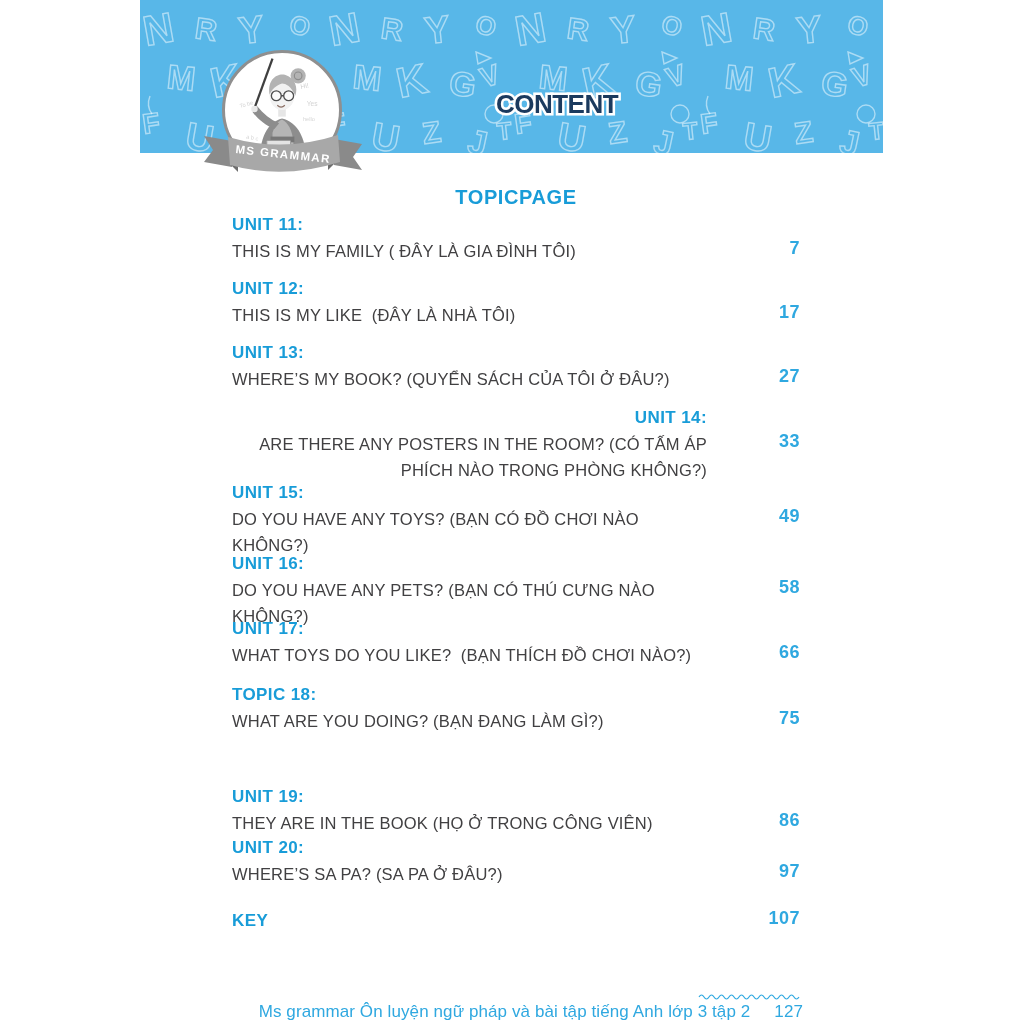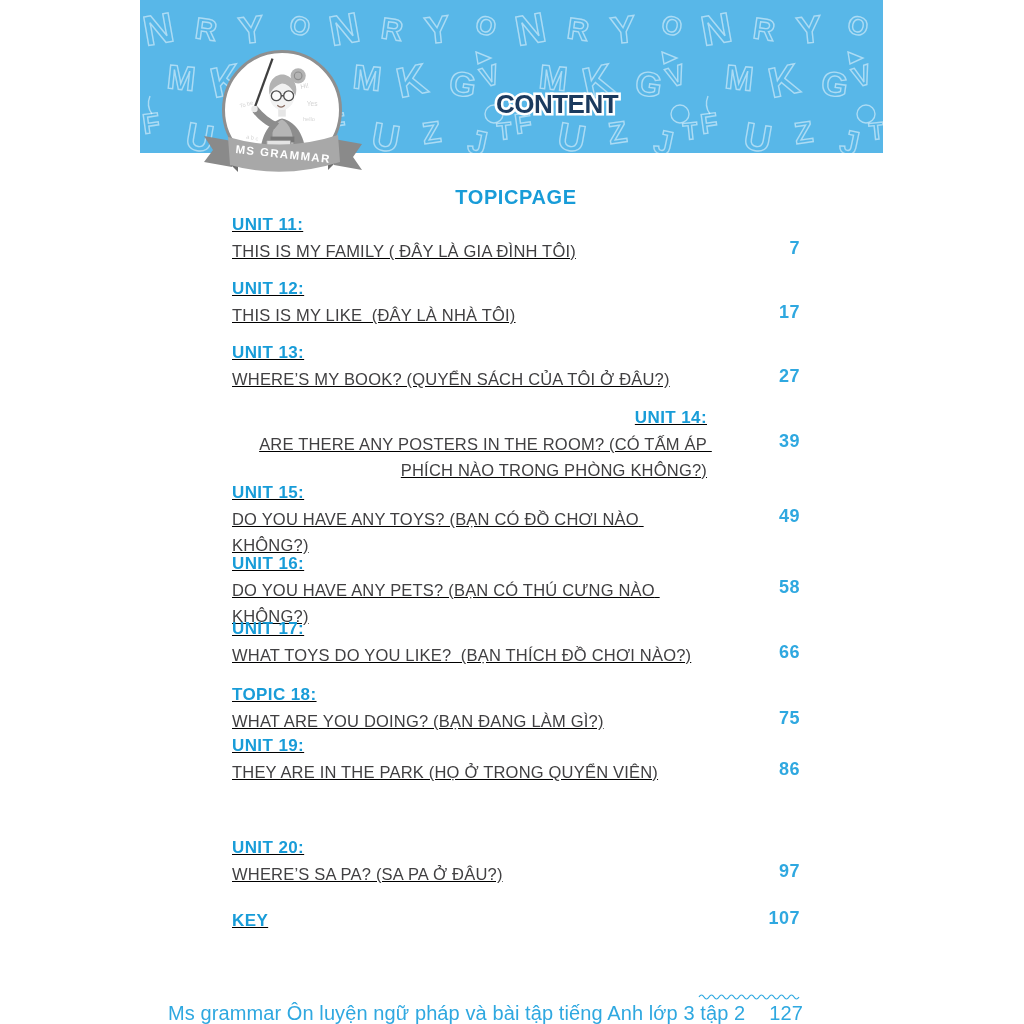--- a/index.html
+++ b/index.html
@@ -19,43 +19,43 @@
                   overflow:hidden; z-index:2; }
   .badge-circle svg { width:100%; height:100%; display:block; }
   .ribbon { position:absolute; left:200px; top:126px; width:166px; height:60px; z-index:3; }
   .ribbon svg { width:100%; height:100%; display:block; }
 
   
   .toc { position:absolute; left:232px; top:0; width:568px; height:1024px; z-index:1; }
   .toc-header { position:absolute; top:186px; left:0; right:0; display:flex;
                 justify-content:center; color:#189cd8; font-size:20px;
                 font-weight:bold; letter-spacing:0.6px; }
-  .toc-row { position:absolute; left:0; right:0;text-decoration:underline; }
+  .toc-row { position:absolute; left:0; right:0; }
   .row-left { width:475px; }
   .unit-label { color:#189cd8; font-weight:bold; font-size:17px; line-height:26px; letter-spacing:0.4px; }
   .unit-title { color:#414042; font-size:16.5px; line-height:26px; letter-spacing:0.2px;
                 white-space:pre-wrap; }
   .page-num { position:absolute; right:0; top:26px; color:#2fa8e0; font-weight:bold;
               font-size:18px; letter-spacing:0.5px; }
   .toc-row.r1  { top:212px; }
   .toc-row.r2  { top:276px; }
   .toc-row.r3  { top:340px; }
   .toc-row.r4  { top:405px;text-align:right; }
   .toc-row.r5  { top:480px; }
   .toc-row.r6  { top:551px; }
   .toc-row.r7  { top:616px; }
   .toc-row.r8  { top:682px; }
-  .toc-row.r9  { top:733px; }
+  .toc-row.r9  { top:784px; }
   .toc-row.r10 { top:835px; }
   .toc-row.key { top:908px; }
   .toc-row.key .page-num { top:0; }
 
   
   .footer { position:absolute; top:1002px; right:221px; display:flex; align-items:baseline;
-            gap:24px; color:#2fa8e0; font-size:20px; letter-spacing:0.1px; z-index:1; }
+            gap:24px; color:#2fa8e0; font-size:17px; letter-spacing:0.1px; z-index:1; }
   .footer-wave { position:absolute; left:698px; top:991px; width:102px; height:10px; z-index:1; }
 </style>
 </head>
 <body>
 
 <div id="page">
 
   <div class="banner">
     <svg class="pattern" viewBox="0 0 743 153" preserveAspectRatio="none" aria-hidden="true">
       <defs>
@@ -160,21 +160,21 @@
         <div class="unit-title">WHERE’S MY BOOK? (QUYỂN SÁCH CỦA TÔI Ở ĐÂU?)</div>
       </div>
       <div class="page-num">27</div>
     </div>
 
     <div class="toc-row r4">
       <div class="row-left">
         <div class="unit-label">UNIT 14:</div>
         <div class="unit-title">ARE THERE ANY POSTERS IN THE ROOM? (CÓ TẤM ÁP PHÍCH NÀO TRONG PHÒNG KHÔNG?)</div>
       </div>
-      <div class="page-num">39</div>
+      <div class="page-num">33</div>
     </div>
 
     <div class="toc-row r5">
       <div class="row-left">
         <div class="unit-label">UNIT 15:</div>
         <div class="unit-title">DO YOU HAVE ANY TOYS? (BẠN CÓ ĐỒ CHƠI NÀO KHÔNG?)</div>
       </div>
       <div class="page-num">49</div>
     </div>
 
@@ -198,21 +198,21 @@
       <div class="row-left">
         <div class="unit-label">TOPIC 18:</div>
         <div class="unit-title">WHAT ARE YOU DOING? (BẠN ĐANG LÀM GÌ?)</div>
       </div>
       <div class="page-num">75</div>
     </div>
 
     <div class="toc-row r9">
       <div class="row-left">
         <div class="unit-label">UNIT 19:</div>
-        <div class="unit-title">THEY ARE IN THE PARK (HỌ Ở TRONG QUYỂN VIÊN)</div>
+        <div class="unit-title">THEY ARE IN THE BOOK (HỌ Ở TRONG CÔNG VIÊN)</div>
       </div>
       <div class="page-num">86</div>
     </div>
 
     <div class="toc-row r10">
       <div class="row-left">
         <div class="unit-label">UNIT 20:</div>
         <div class="unit-title">WHERE’S SA PA? (SA PA Ở ĐÂU?)</div>
       </div>
       <div class="page-num">97</div>

